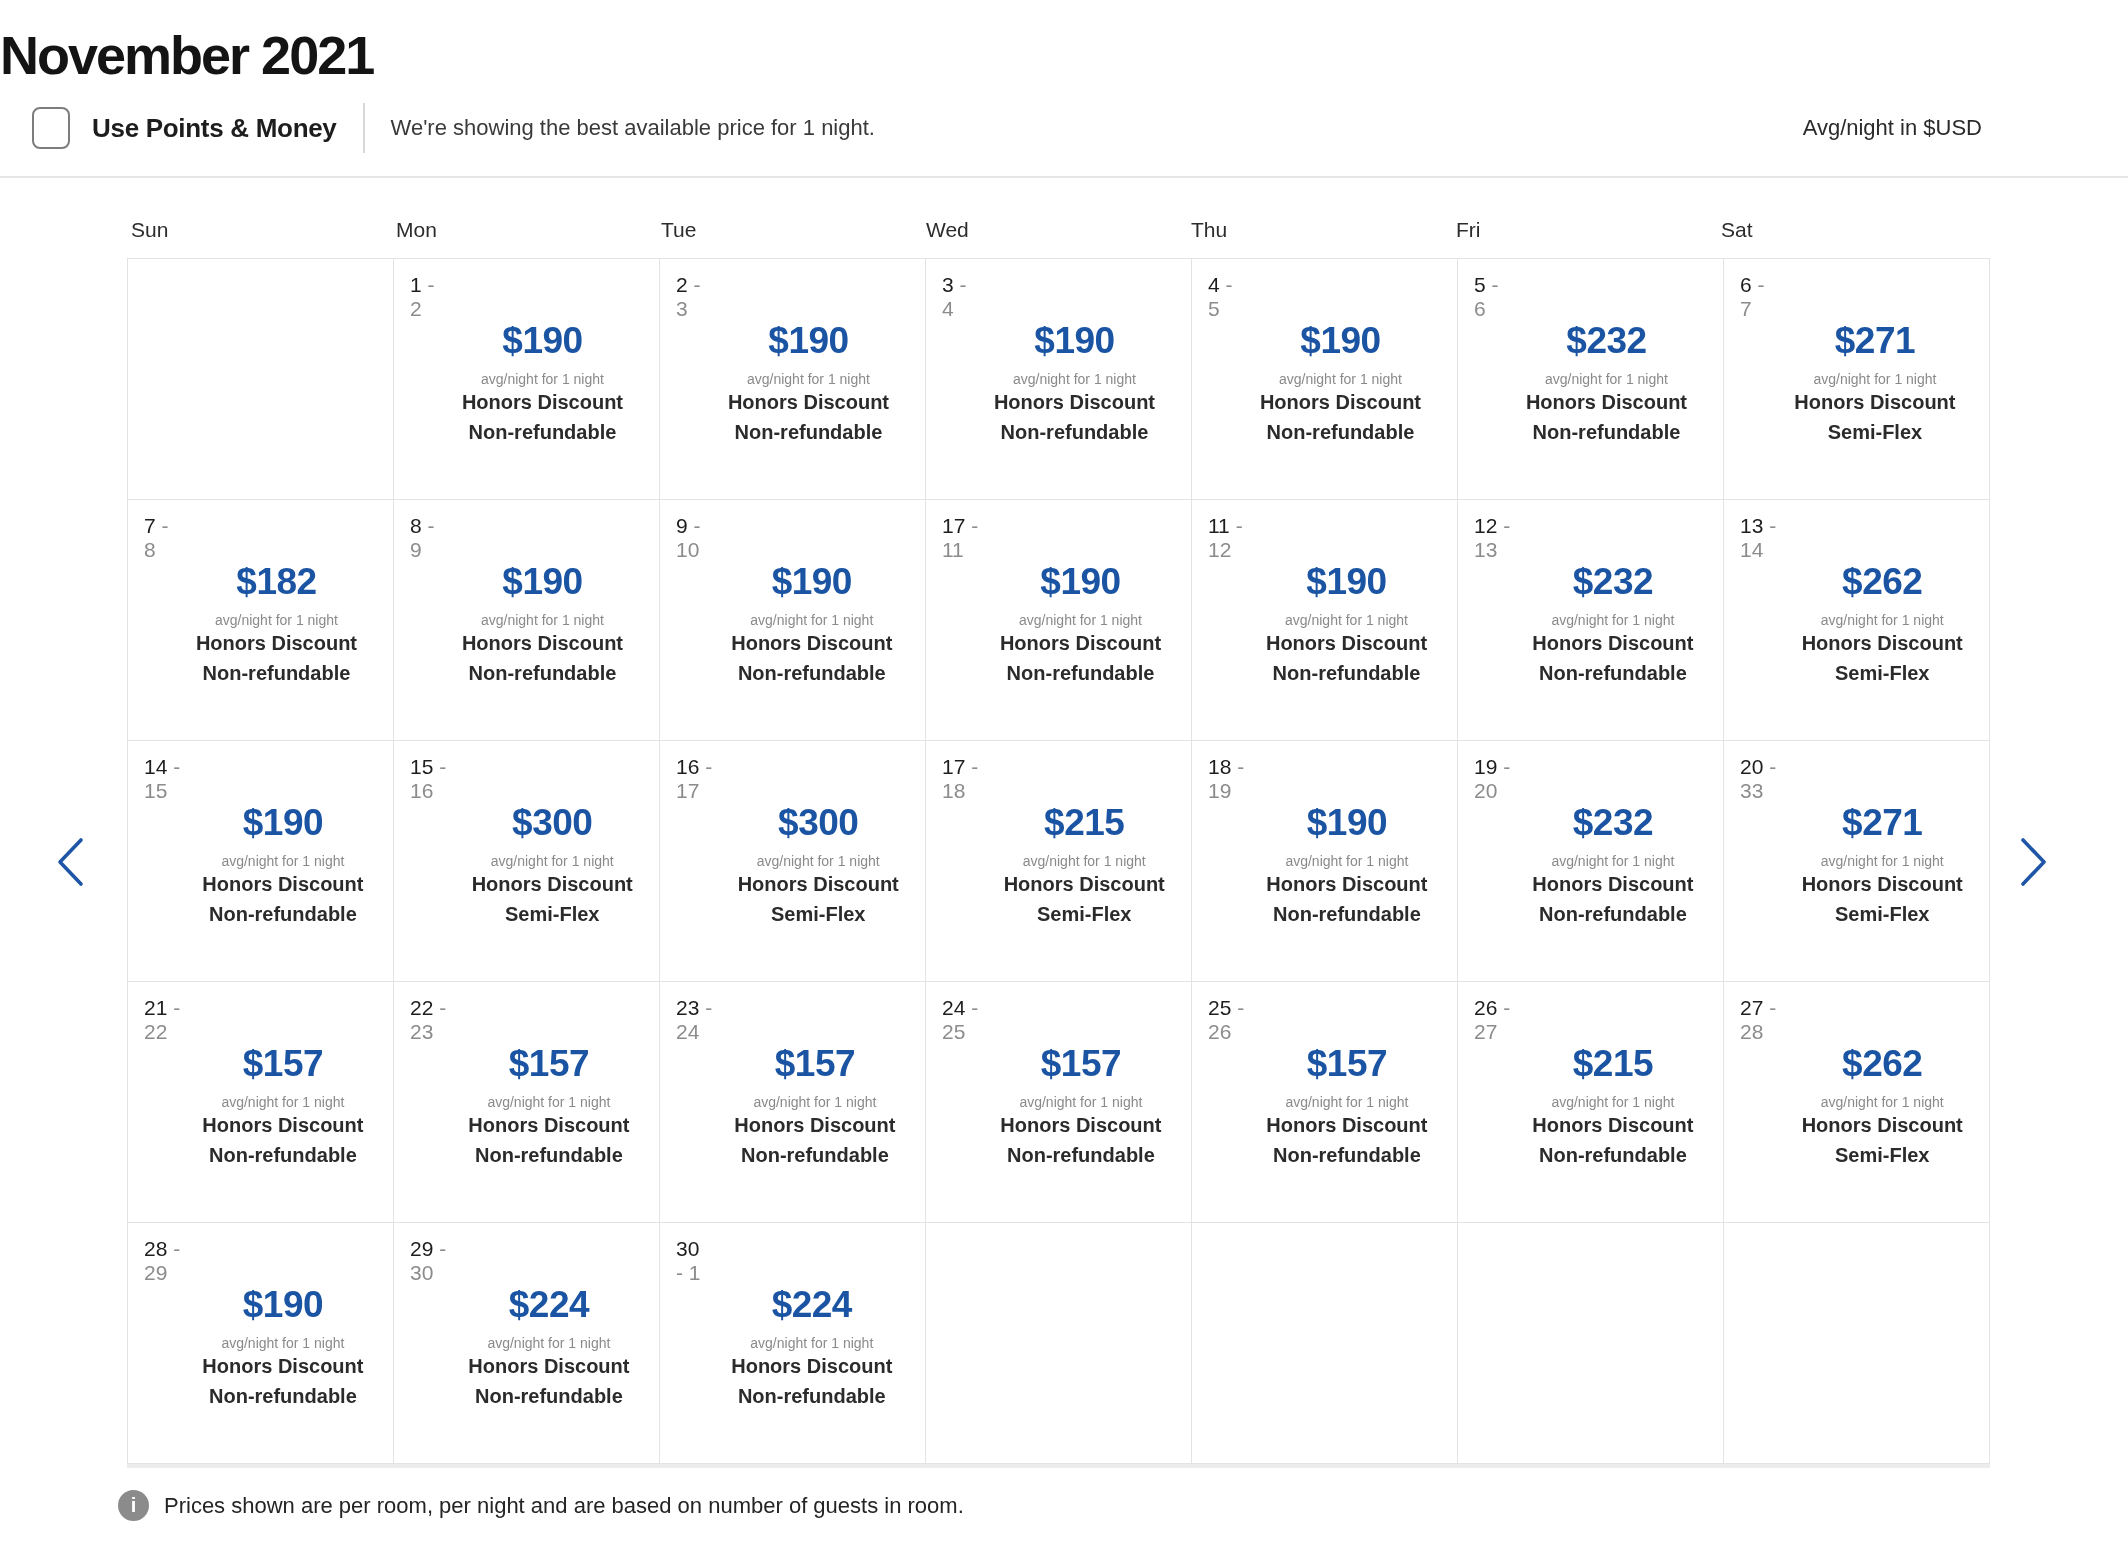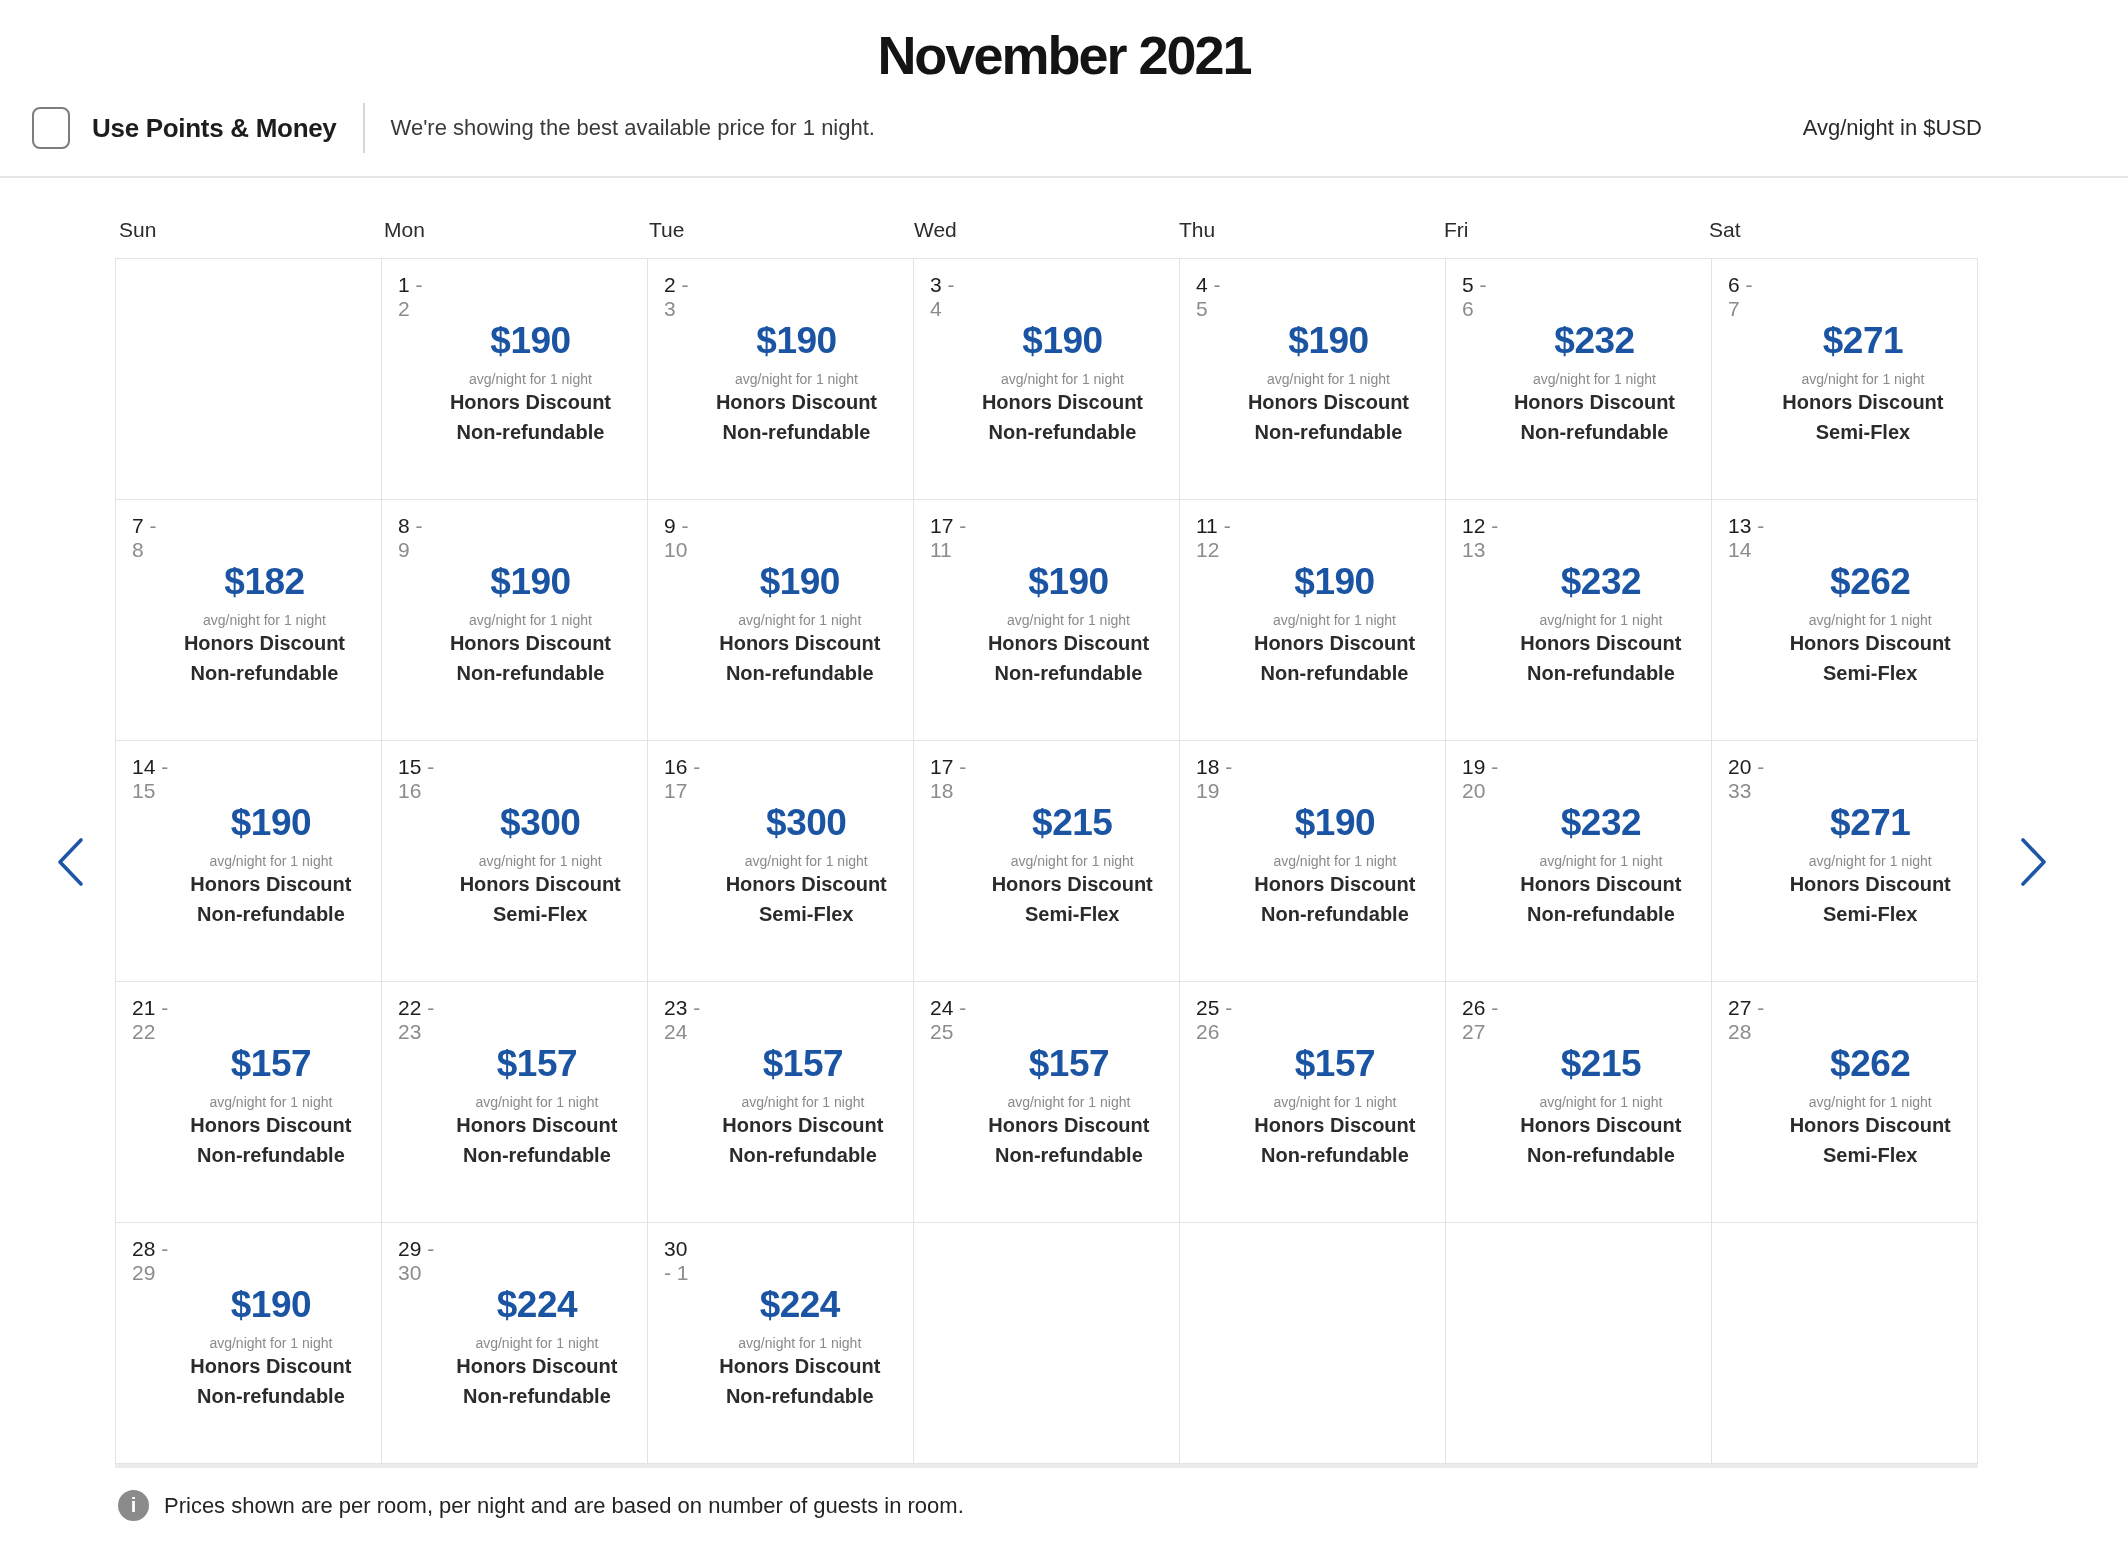--- a/index.html
+++ b/index.html
@@ -2,41 +2,41 @@
 <html><head>
 <meta charset="utf-8">
 <style>
   html,body{margin:0;padding:0;background:#fff;}
   body{
     width:2128px;height:1554px;position:relative;overflow:hidden;
     font-family:"Liberation Sans",sans-serif;color:#222;
   }
   
   .page-title{
-    margin:24px 0 8px;text-align:center;
+    margin:24px 0 8px;text-align:left;
     font-size:54px;font-weight:bold;letter-spacing:-2px;color:#141414;
   }
   
   .toolbar{
     display:flex;align-items:center;
     margin-top:10px;height:64px;
     padding:0 30px 16px 32px;
     border-bottom:2px solid #e6e6e6;
   }
   .cb-wrap{display:flex;align-items:center;cursor:pointer;}
   .checkbox{
     width:34px;height:38px;border:2px solid #7d7d7d;border-radius:8px;
     background:#fff;flex:0 0 auto;
   }
   .cb-label{font-size:26px;font-weight:bold;color:#1d1d1d;margin-left:22px;letter-spacing:-0.3px;}
   .vdivider{width:2px;height:50px;background:#d8d8d8;margin:0 26px;}
   .message{font-size:22px;color:#3a3a3a;}
   .currency{margin-left:auto;font-size:22px;color:#2a2a2a;margin-right:116px;}
   
-  .cal-area{position:relative;margin-top:40px;}
+  .cal-area{position:relative;margin-top:40px;padding-left:12px;}
   .dow{
     display:grid;grid-template-columns:repeat(7,265px);
     margin-left:115px;margin-bottom:16px;
     font-size:21px;color:#2c2c2c;
   }
   .dow span{padding-left:4px;}
   .grid{
     display:grid;grid-template-columns:repeat(7,265px);grid-auto-rows:240px;
     margin-left:115px;width:1863px;box-sizing:border-box;
     gap:1px;background:#e3e3e3;border:1px solid #e3e3e3;

